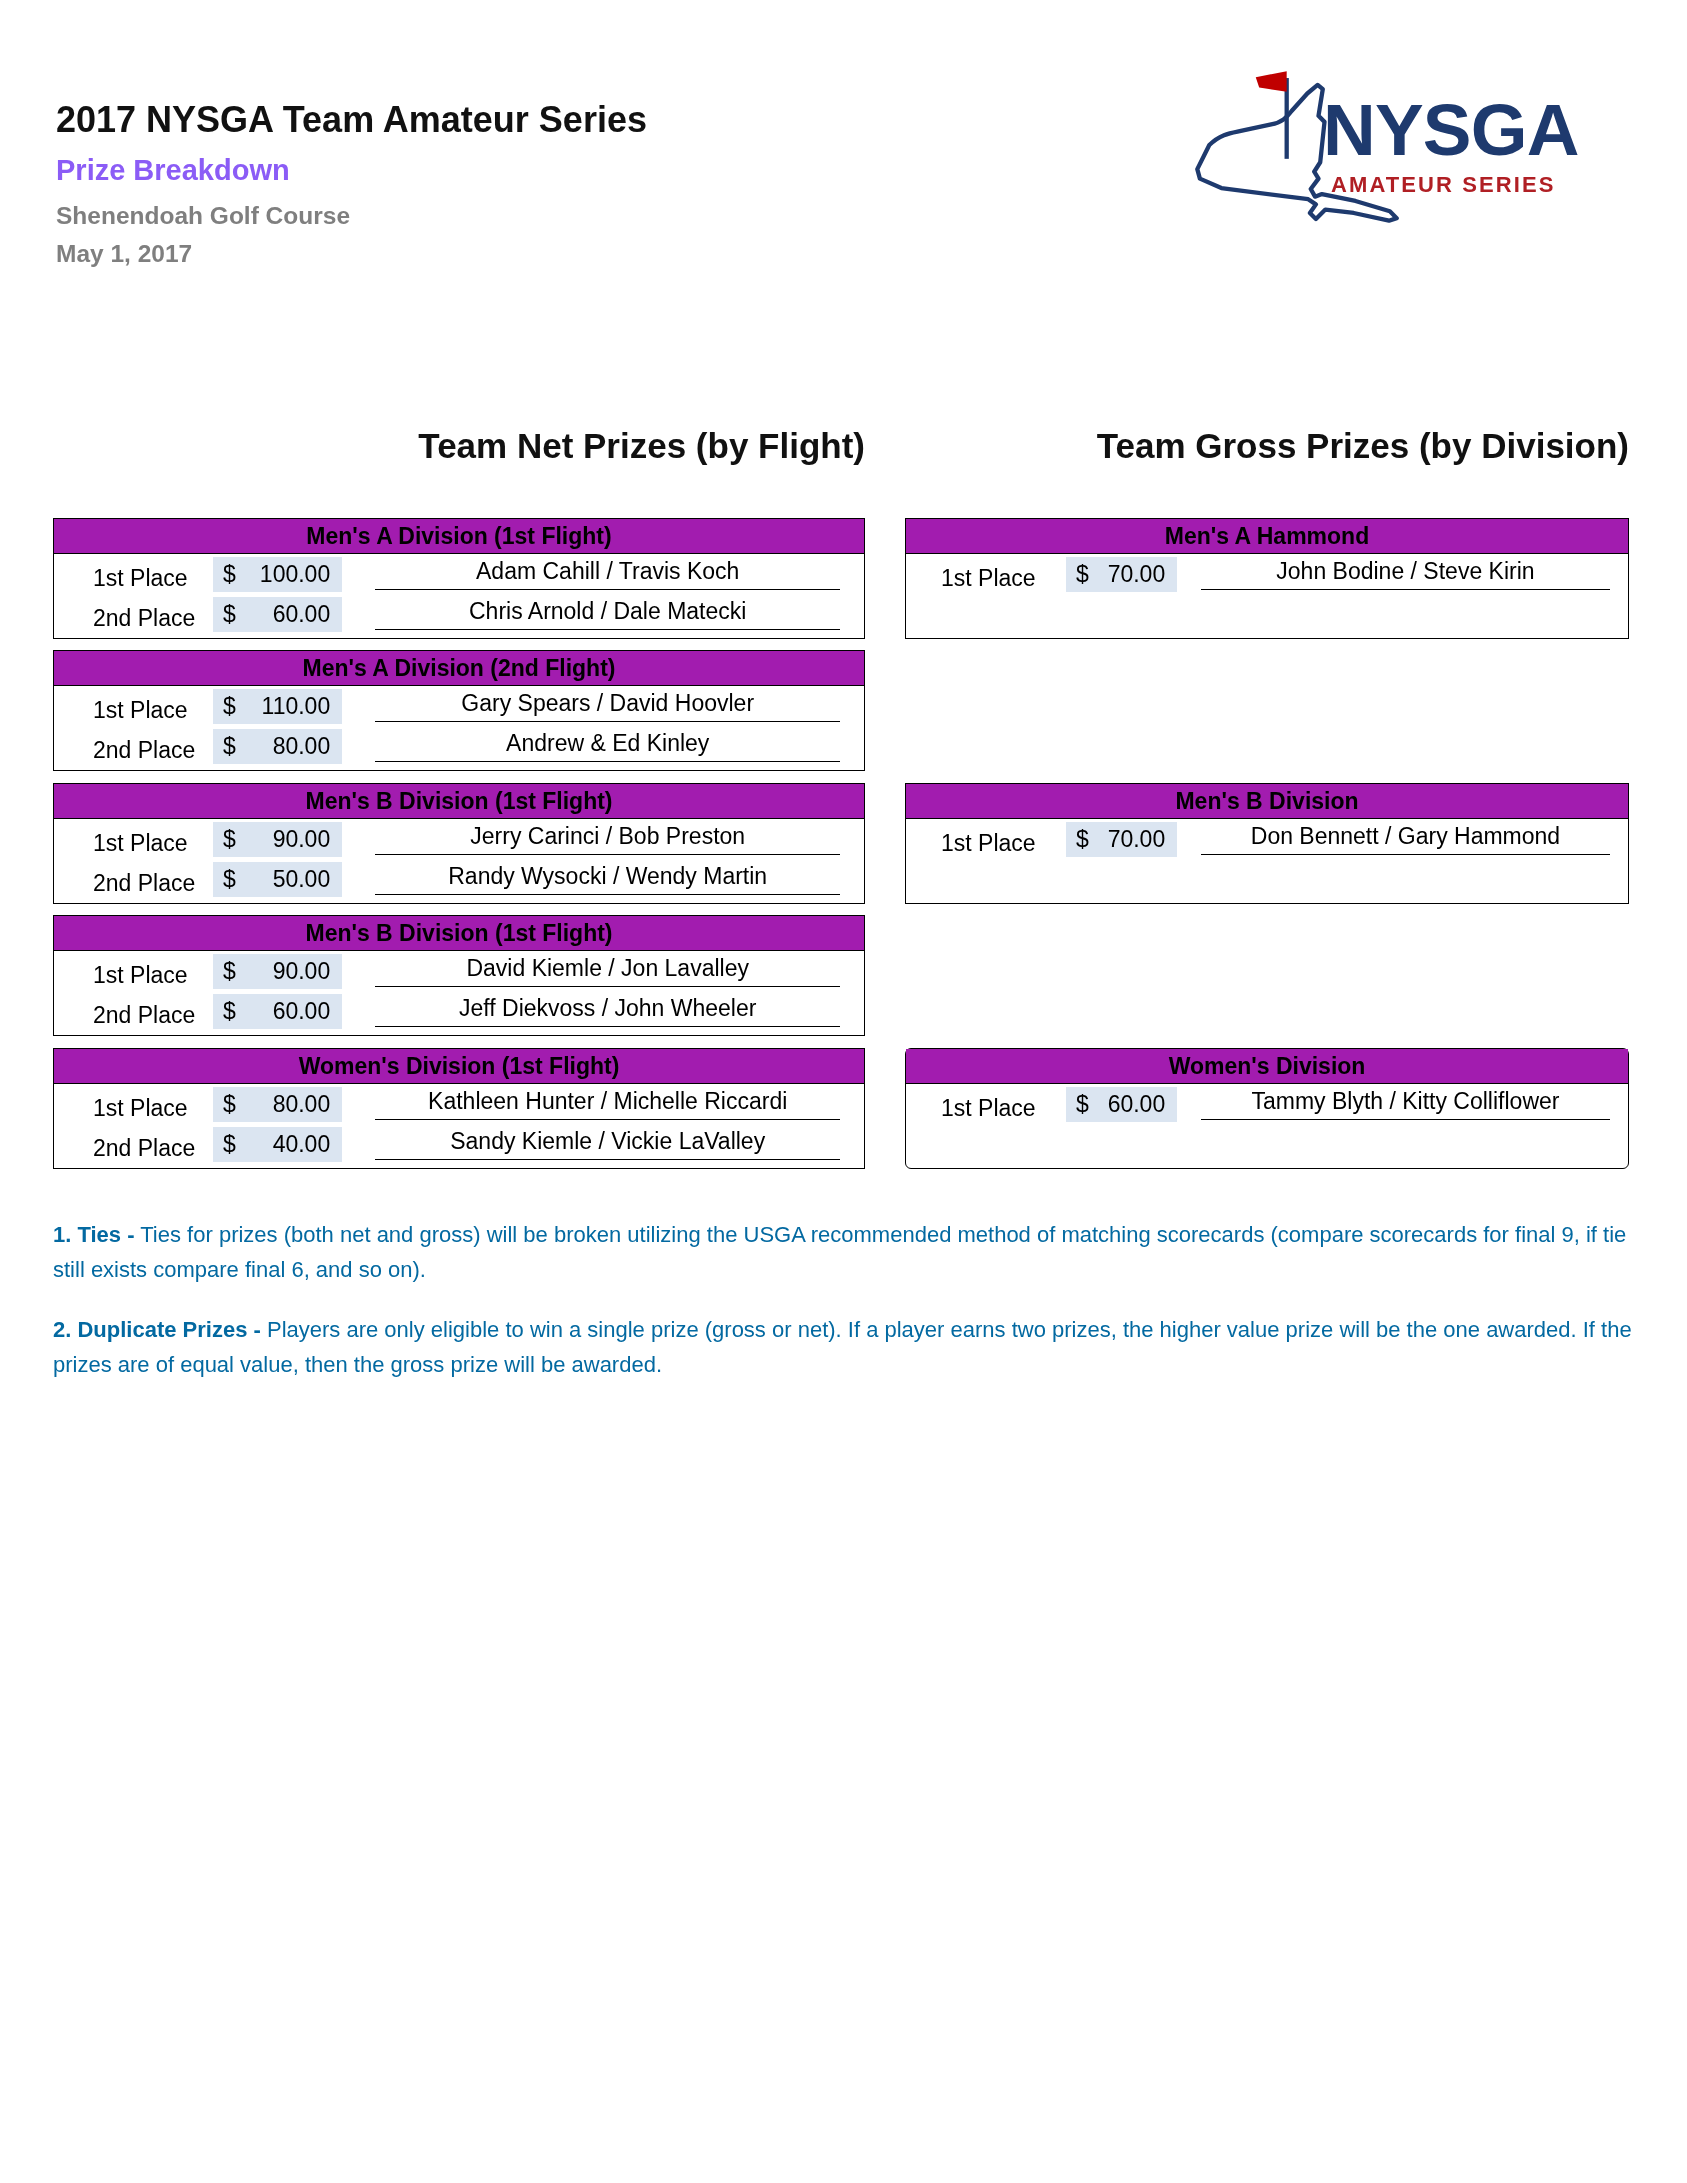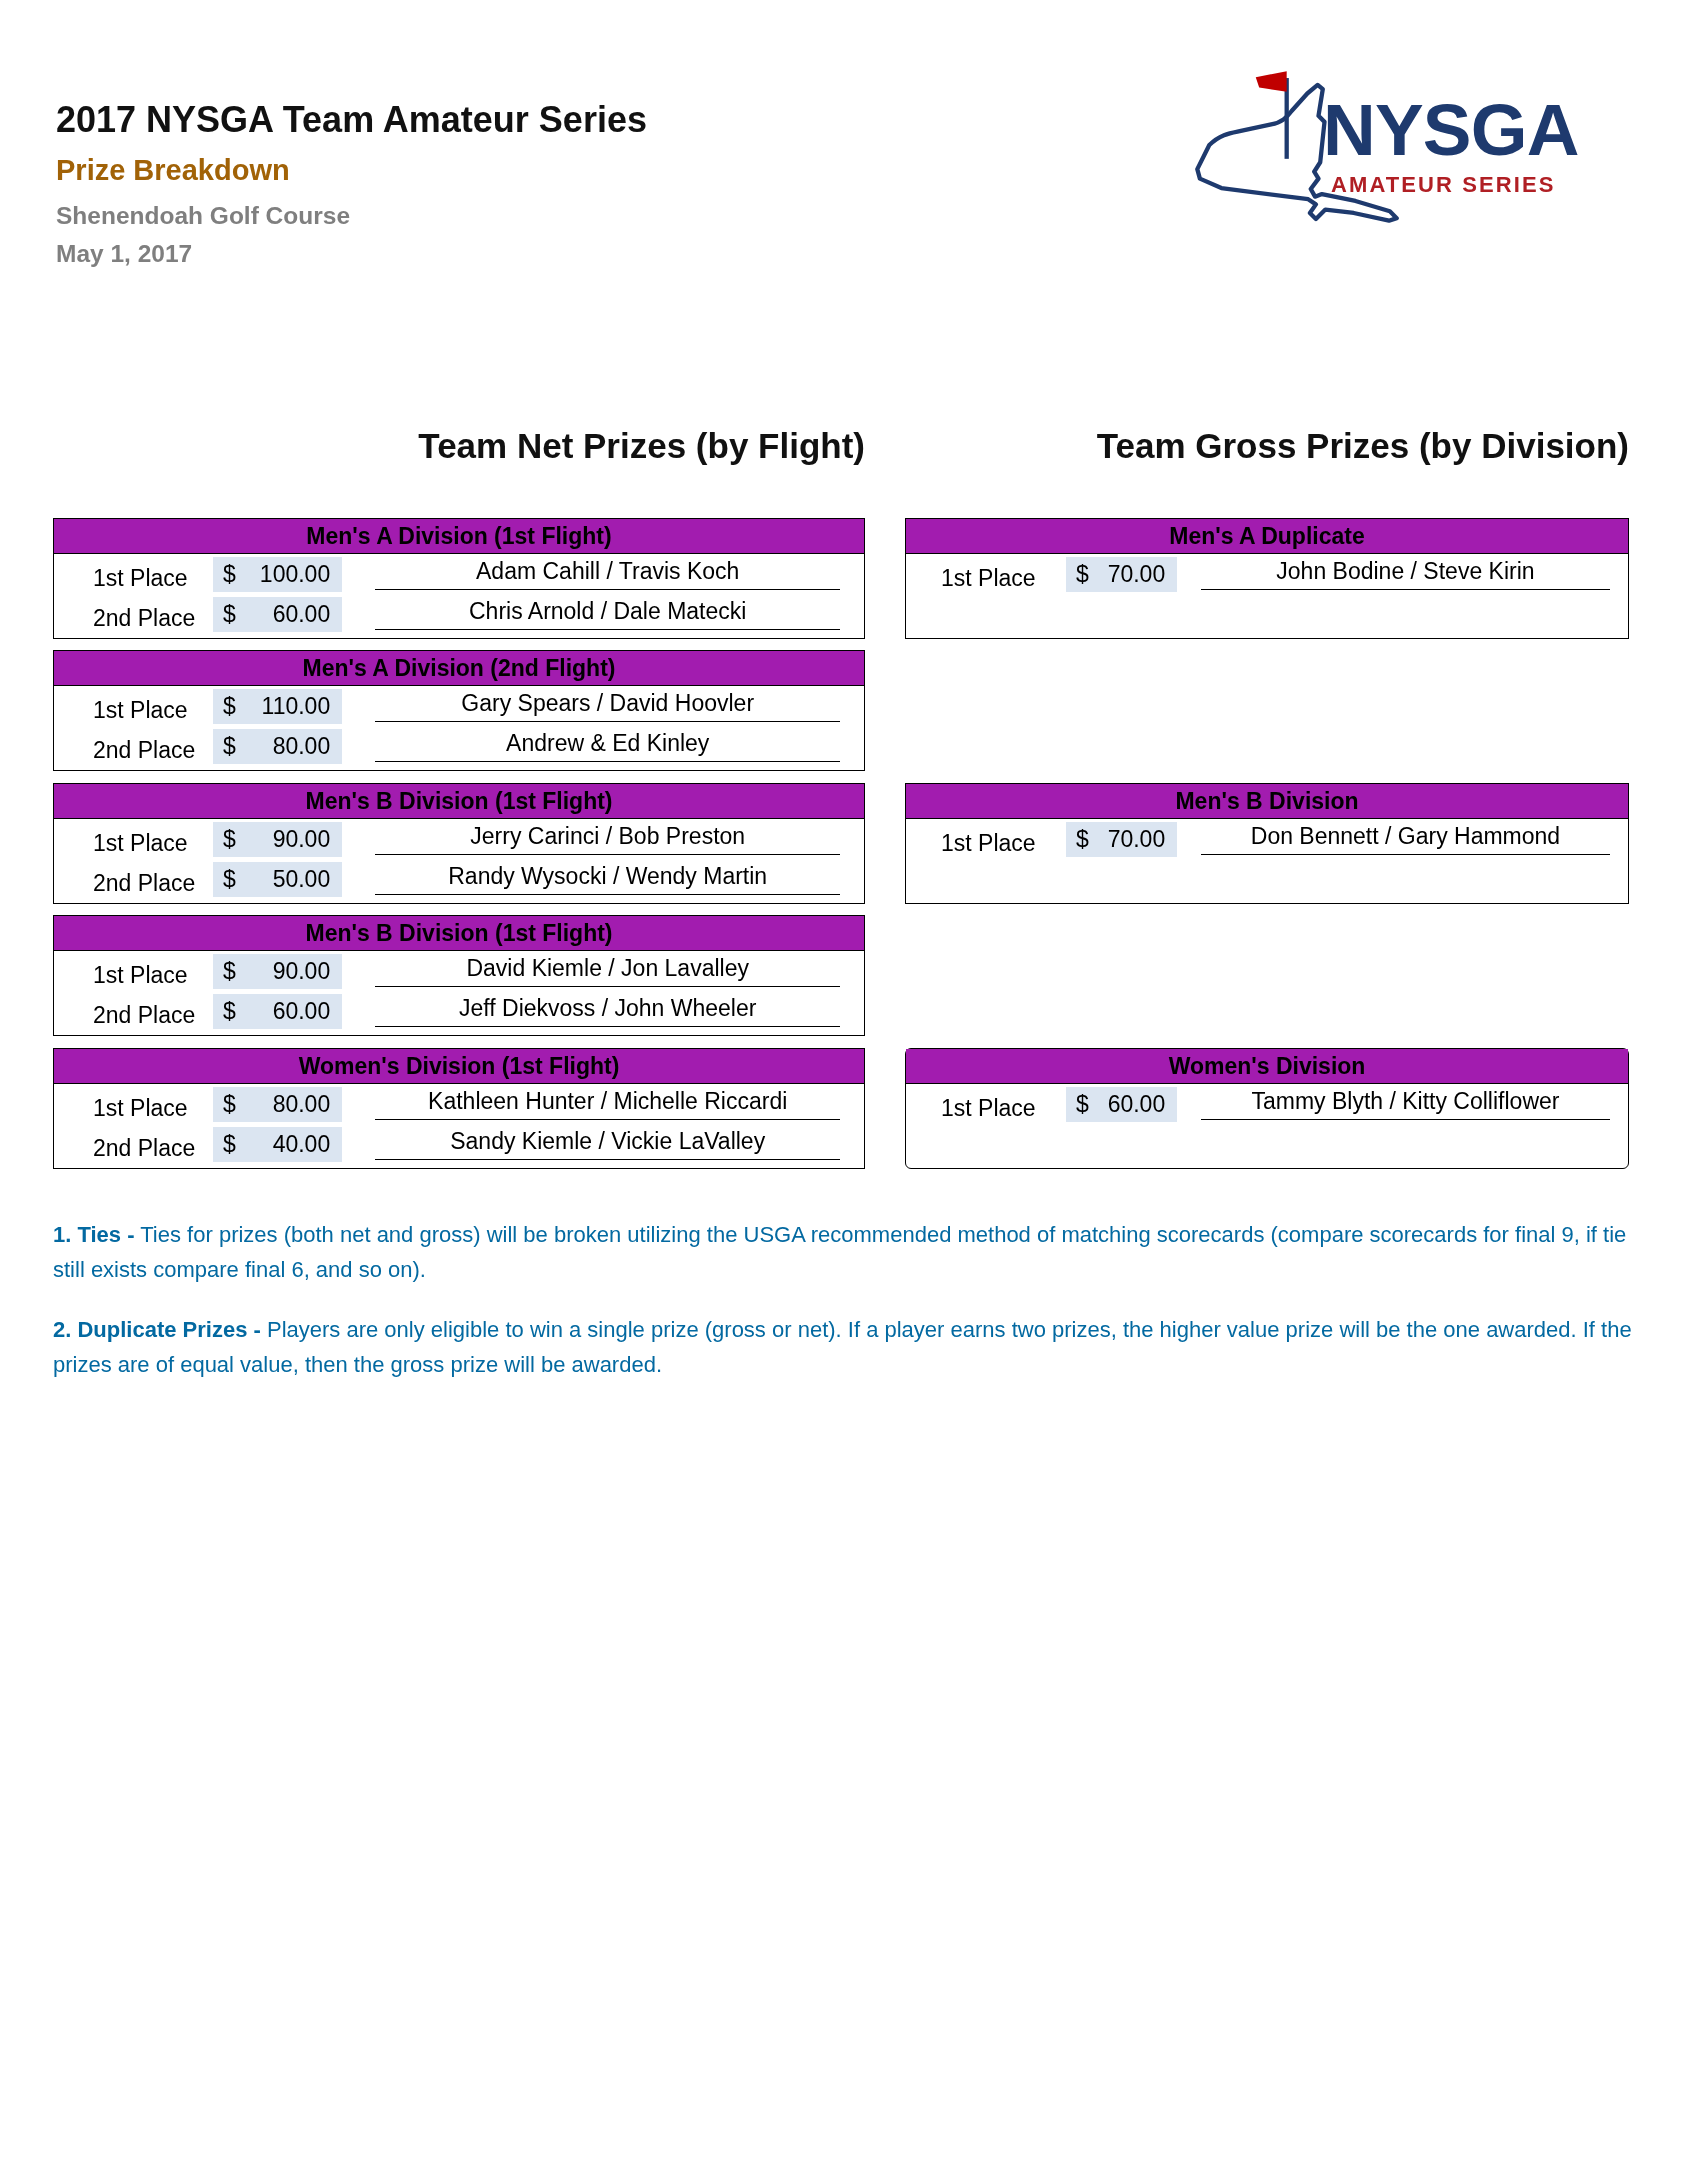--- a/index.html
+++ b/index.html
@@ -6,21 +6,21 @@
   html,body { background:#ffffff; }
   body {
     width:1687px; height:2183px; position:relative;
     font-family:"Liberation Sans", sans-serif; color:#000;
     overflow:hidden;
   }
 
   
   .hdr { position:absolute; left:56px; top:98px; }
   .hdr .title    { font-size:36px; font-weight:bold; line-height:1.2; color:#111; }
-  .hdr .subtitle { font-size:29px; font-weight:bold; line-height:1.2; margin-top:11.8px; color:#a16207; }
+  .hdr .subtitle { font-size:29px; font-weight:bold; line-height:1.2; margin-top:11.8px; color:#8b5cf6; }
   .hdr .course   { font-size:24.5px; font-weight:bold; line-height:1.2; margin-top:13.5px; color:#7f7f7f; }
   .hdr .date     { font-size:24.5px; font-weight:bold; line-height:1.2; margin-top:8.4px; color:#7f7f7f; }
 
   
   .logo { position:absolute; left:1181px; top:59px; width:456px; height:224px; }
   .logo .state-svg { position:absolute; left:4.2px; top:6.7px; width:224px; height:202px; }
   .logo .wordmark  { position:absolute; left:142px; top:34px; font-size:73px; font-weight:bold;
                      letter-spacing:-0.8px; color:#1e3a6e; line-height:1; }
   .logo .tagline   { position:absolute; left:150px; top:115px; font-size:22px; font-weight:bold;
                      letter-spacing:2.1px; color:#b01f24; line-height:1; }
@@ -208,21 +208,21 @@
       <span>$</span>
       <span>40.00</span>
     </div>
     <div class="team-wrap">
       <span class="team">Sandy Kiemle / Vickie LaValley</span>
     </div>
   </div>
 </div>
 
 <div class="ptable right pos-r0">
-  <div class="thead">Men's A Duplicate</div>
+  <div class="thead">Men's A Hammond</div>
   <div class="trow">
     <div class="place">1st Place</div>
     <div class="amount">
       <span>$</span>
       <span>70.00</span>
     </div>
     <div class="team-wrap">
       <span class="team">John Bodine / Steve Kirin</span>
     </div>
   </div>

